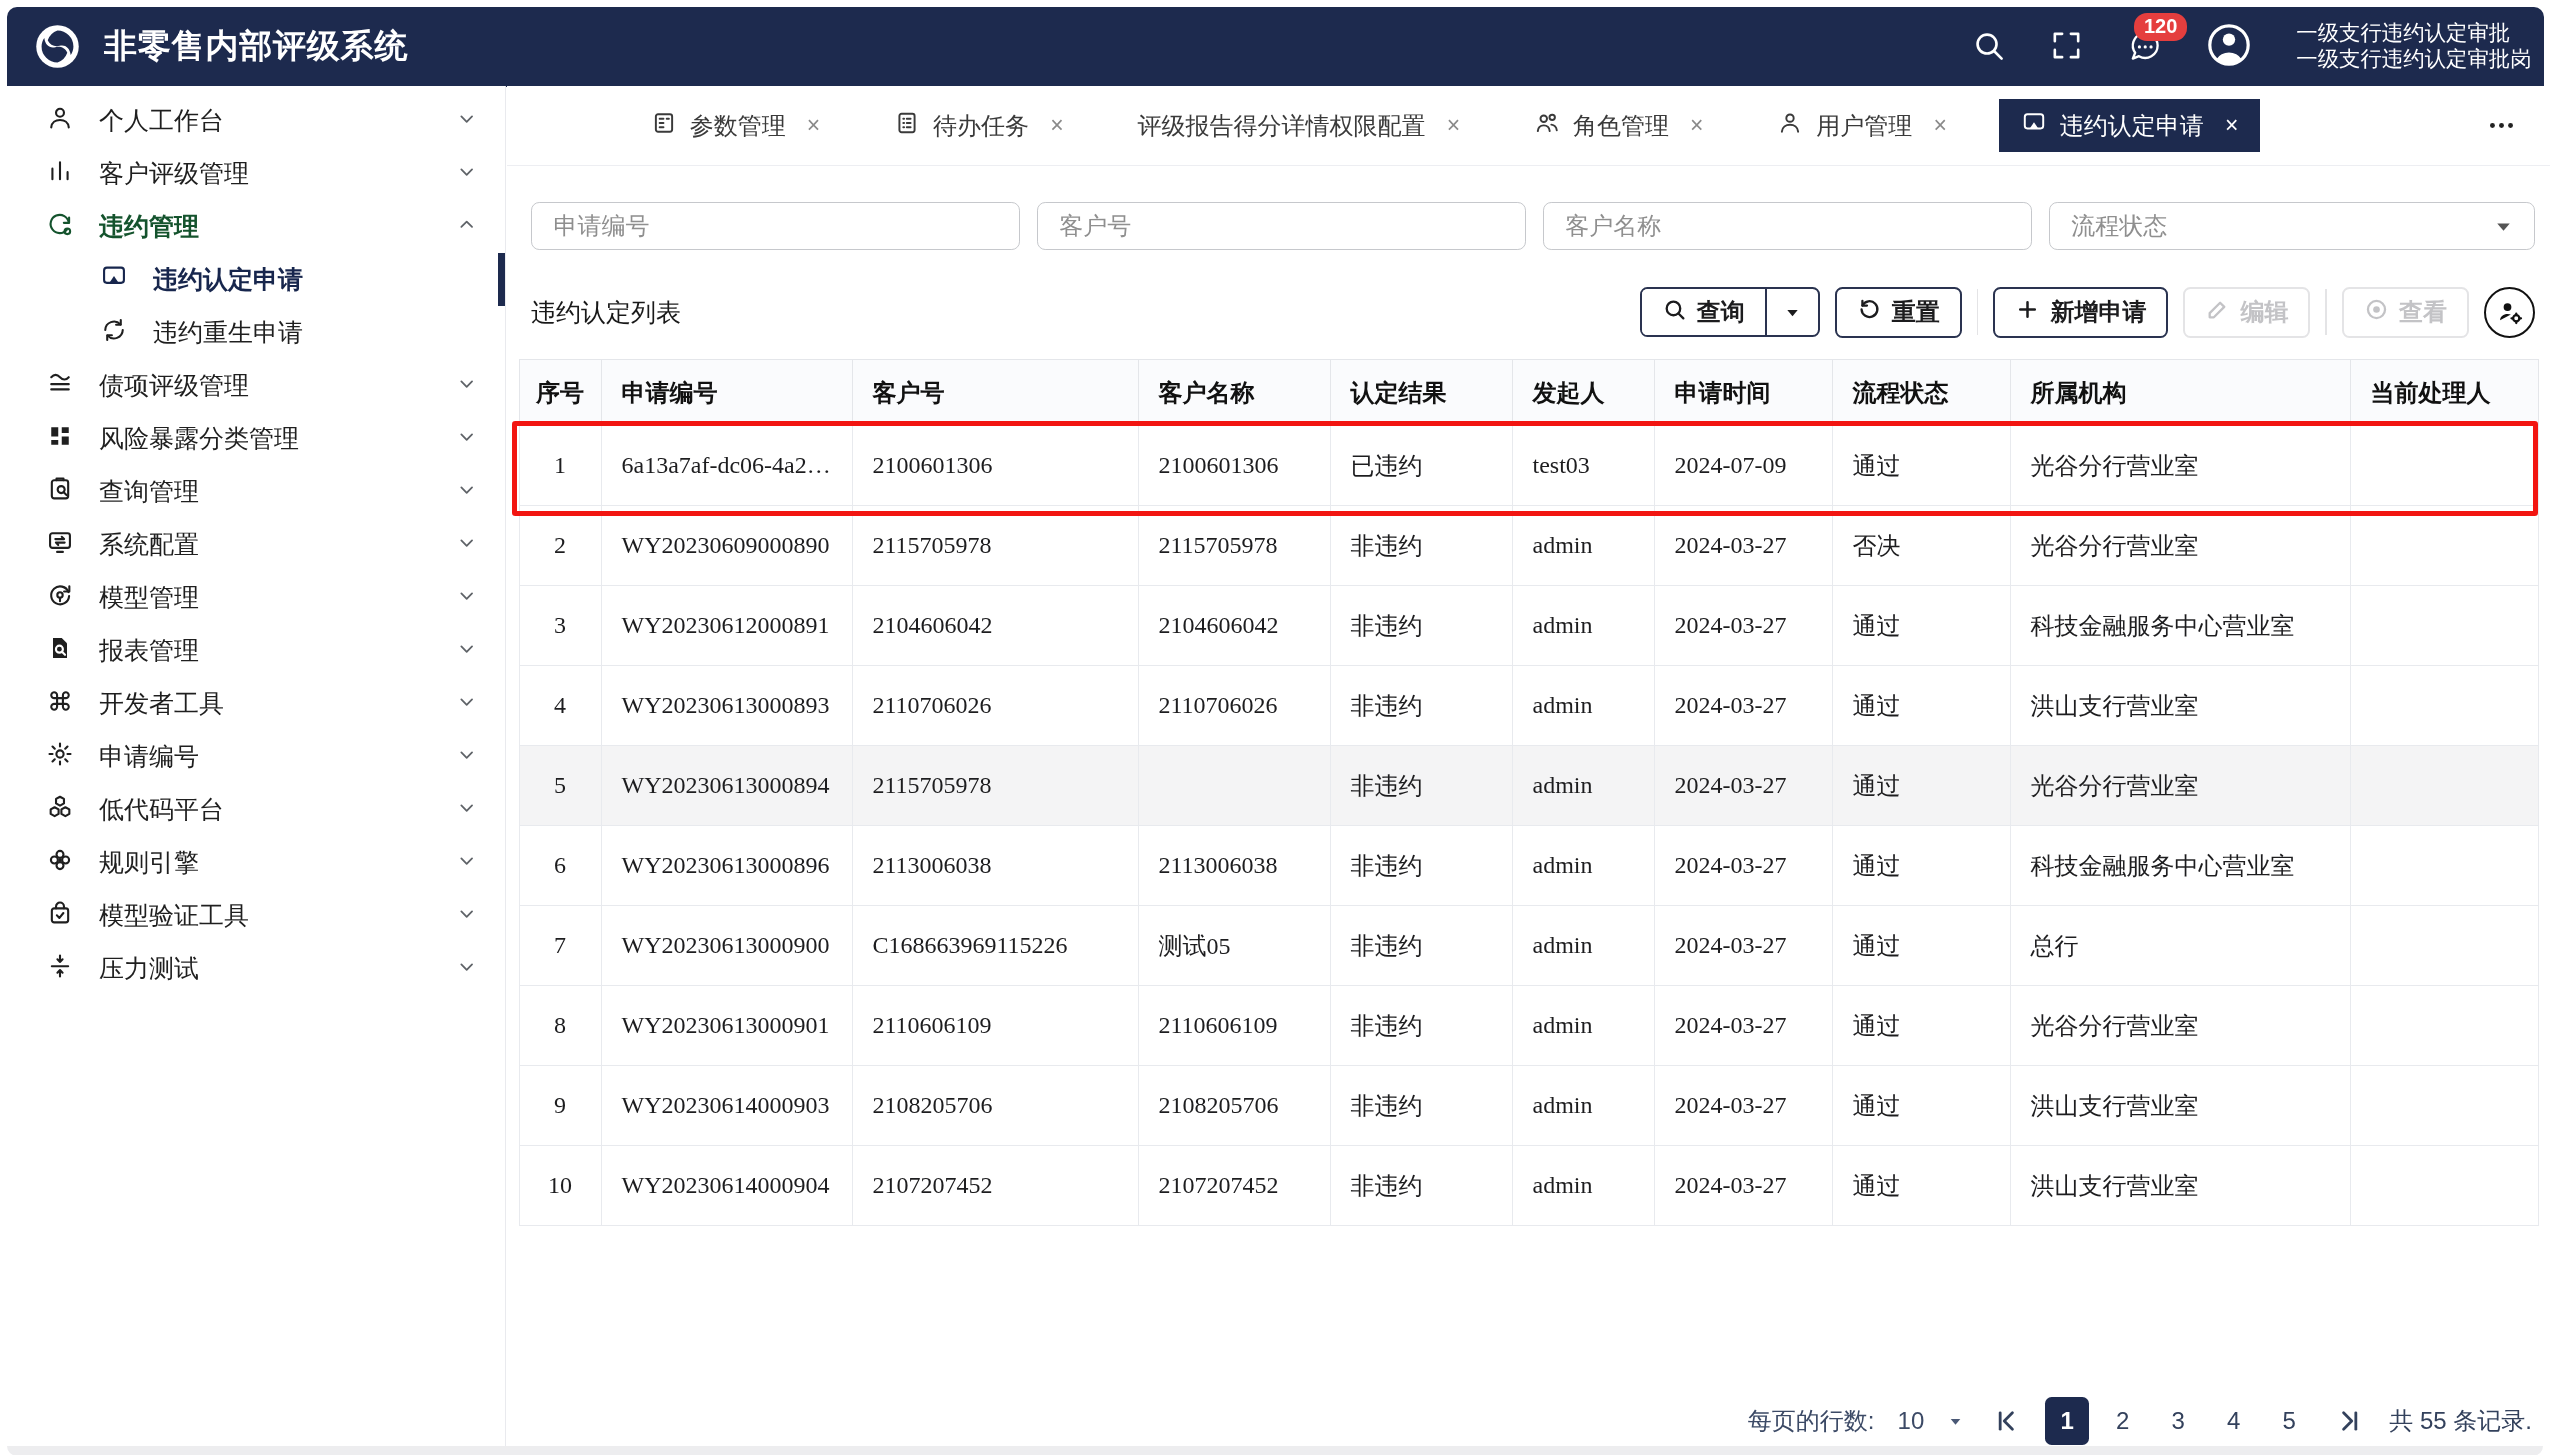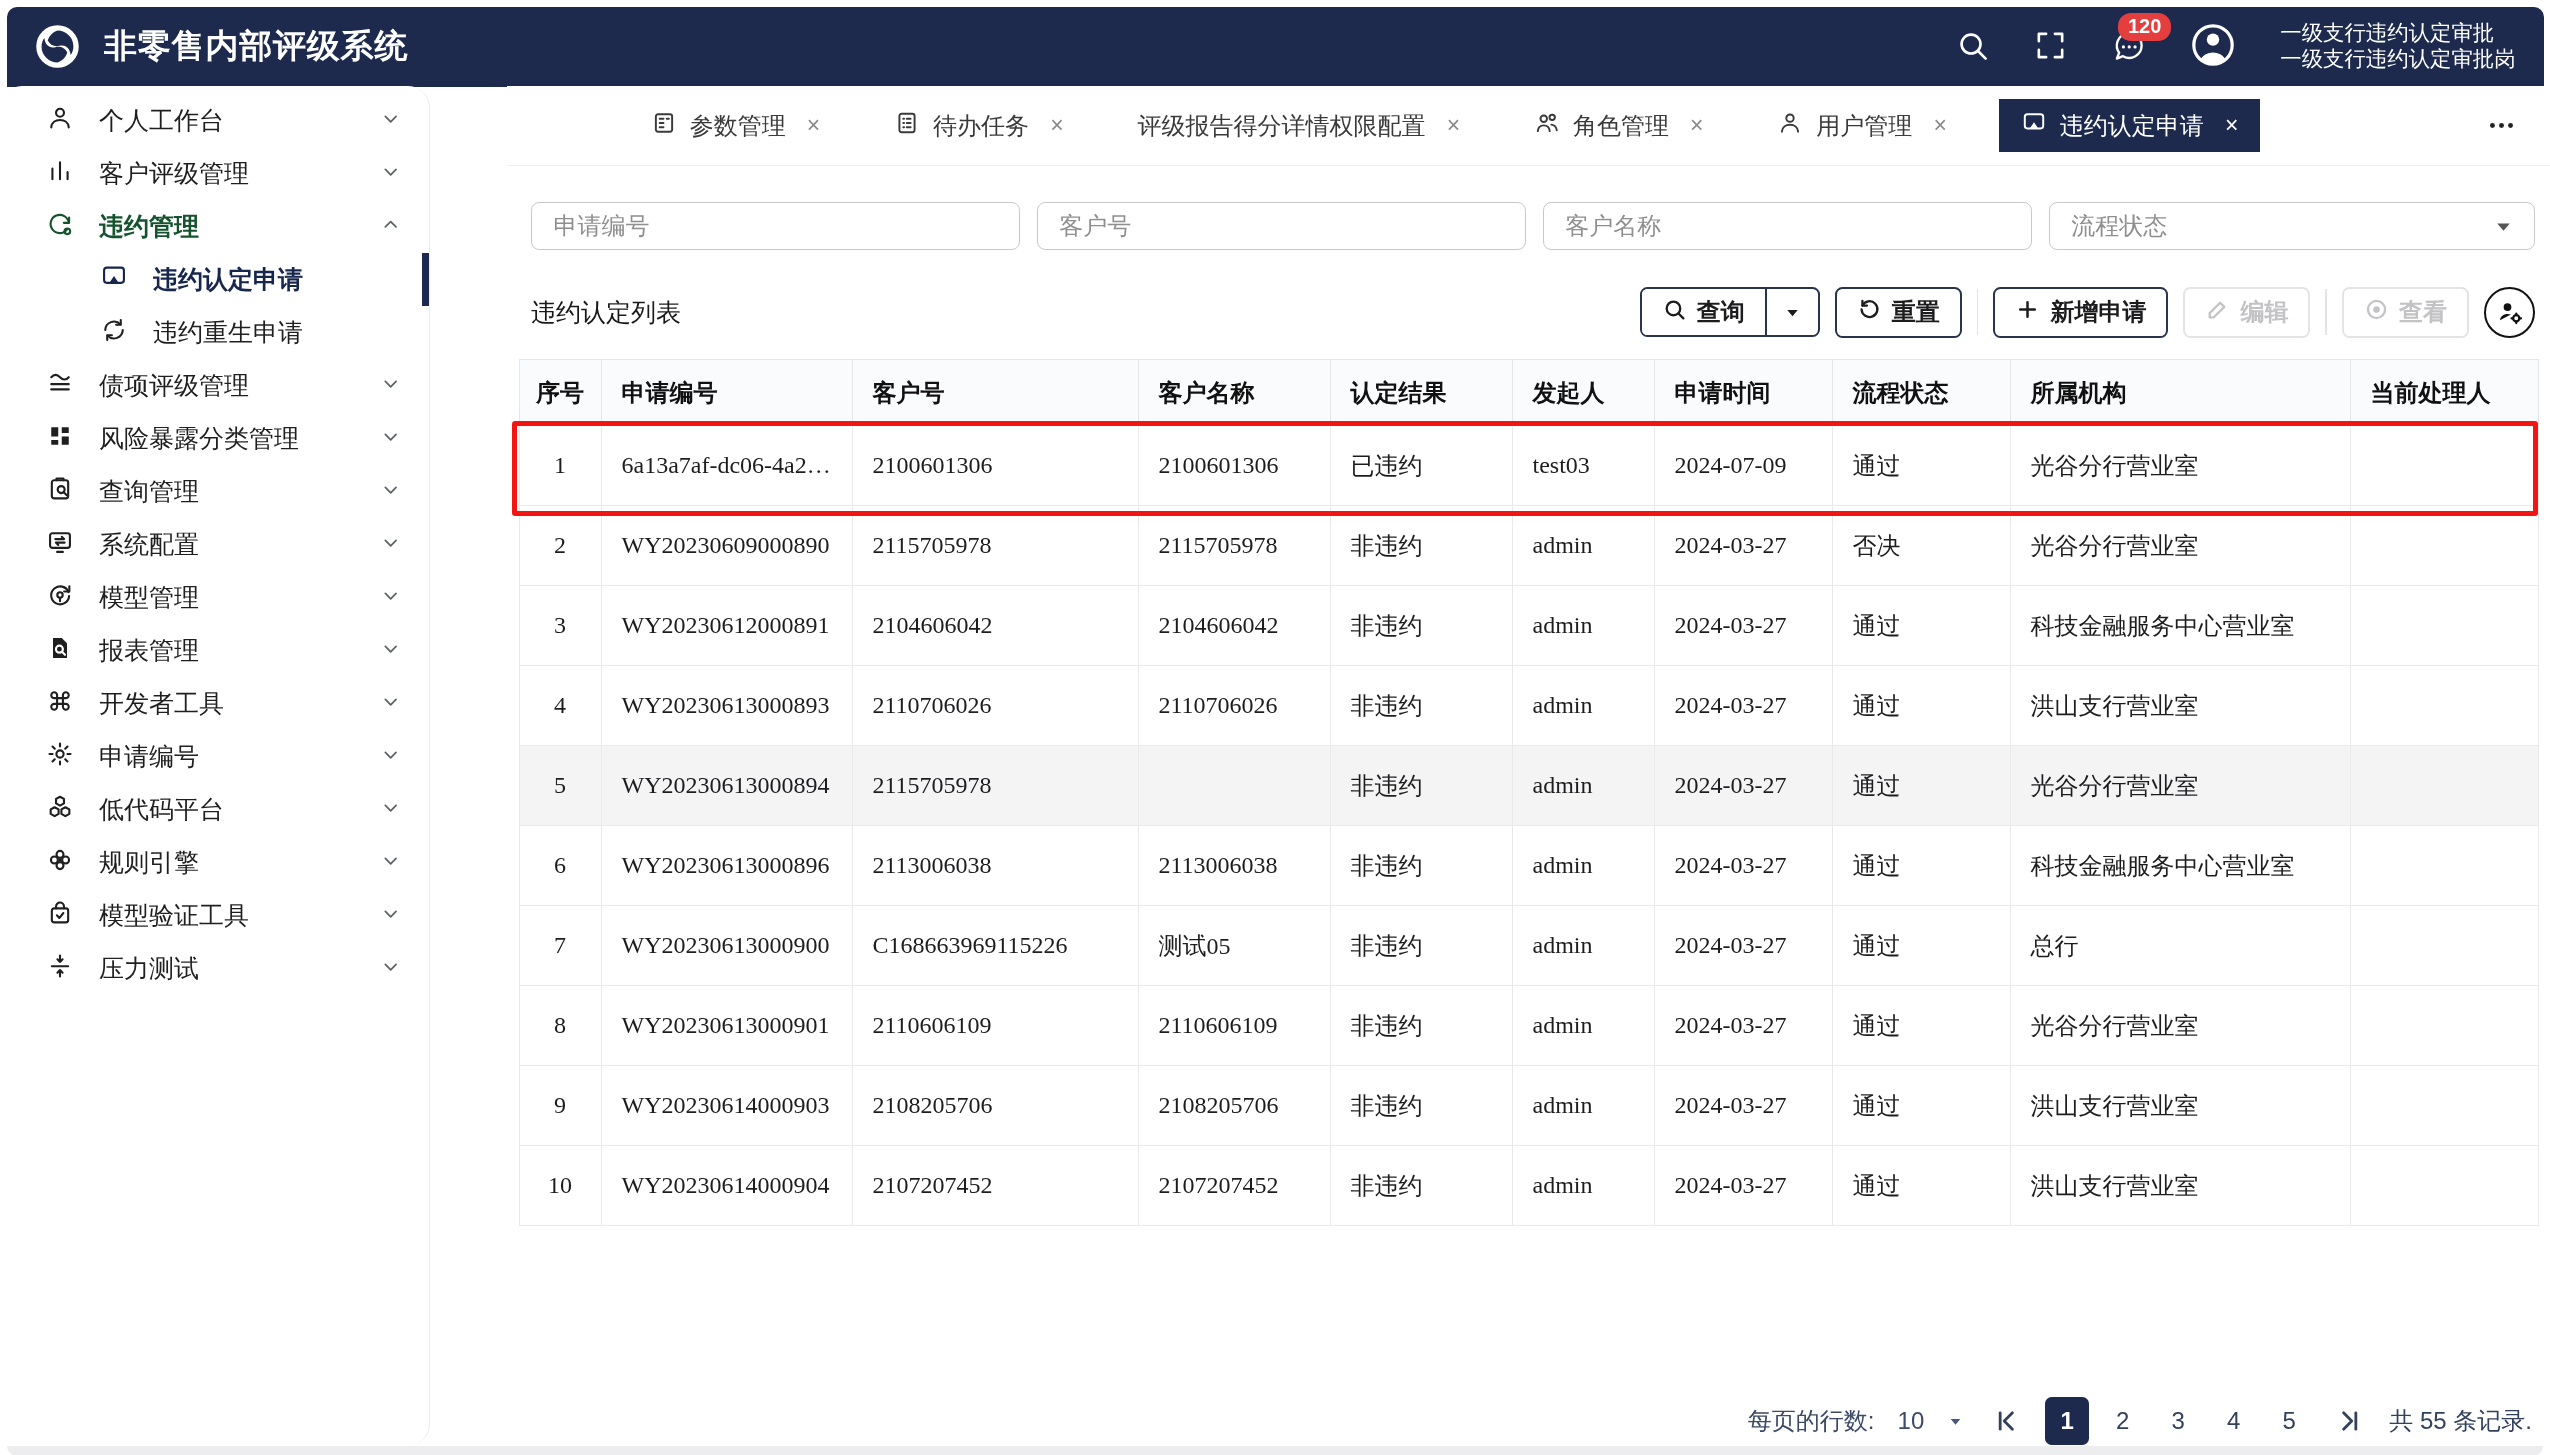--- a/index.html
+++ b/index.html
@@ -5,31 +5,31 @@
   html,body{margin:0;padding:0;background:#fff;}
   .root{position:relative;width:2550px;height:1456px;background:#fff;overflow:hidden;
         font-family:"Liberation Sans",sans-serif;color:#1d1d1f;}
 
   
   .appbar{position:absolute;left:6.6px;top:6.6px;width:2537px;height:80px;background:#1d2a4e;
           border-radius:10px 10px 0 0;display:flex;align-items:center;color:#fff;}
   .logo{width:51px;height:51px;margin-left:25px;display:flex;}
   .logo svg{width:51px;height:51px;}
   .app-title{font-size:33px;font-weight:bold;margin-left:21.4px;letter-spacing:0.8px;}
-  .appbar-right{margin-left:auto;display:flex;align-items:center;gap:43px;margin-right:28px;}
+  .appbar-right{margin-left:auto;display:flex;align-items:center;gap:43px;margin-right:12px;}
   .hicn svg{width:35px;height:35px;stroke:#fff;}
   .chat-wrap{position:relative;display:flex;}
   .badge{position:absolute;top:-15px;right:-25px;background:#e53e3e;color:#fff;border-radius:13px;
          padding:2.5px 10px;font-size:20px;font-weight:bold;}
   .avatar-wrap svg{width:48px;height:48px;stroke:#fff;color:#fff;}
   .user-block{display:flex;flex-direction:column;font-size:21.4px;line-height:1.2;}
 
   
-  .sidebar{position:absolute;left:0;top:86px;width:430px;bottom:10px;background:#fff;
-           border-right:0.8px solid #e9eaee;padding-top:8.2px;box-sizing:border-box;border-radius:22px;}
+  .sidebar{position:absolute;left:0;top:86px;width:506px;bottom:10px;background:#fff;
+           border-right:0.8px solid #e9eaee;padding-top:8.2px;box-sizing:border-box;}
   .side-item{position:relative;height:53px;display:flex;align-items:center;gap:25px;
              padding:0 28px 0 46px;font-size:25px;color:#1f1f1f;cursor:pointer;}
   .side-item .icn svg{width:28px;height:28px;}
   .side-item .chev{margin-left:auto;color:#5f6368;}
   .side-item .chev svg{width:21.4px;height:21.4px;}
   .side-item.bold{font-weight:bold;color:#14532d;}
   .side-sub{position:relative;height:53px;display:flex;align-items:center;gap:25px;
             padding:0 28px 0 100px;font-size:25px;color:#1f1f1f;cursor:pointer;}
   .side-sub .icn svg{width:28px;height:28px;}
   .side-sub.active{color:#17264d;font-weight:bold;}

